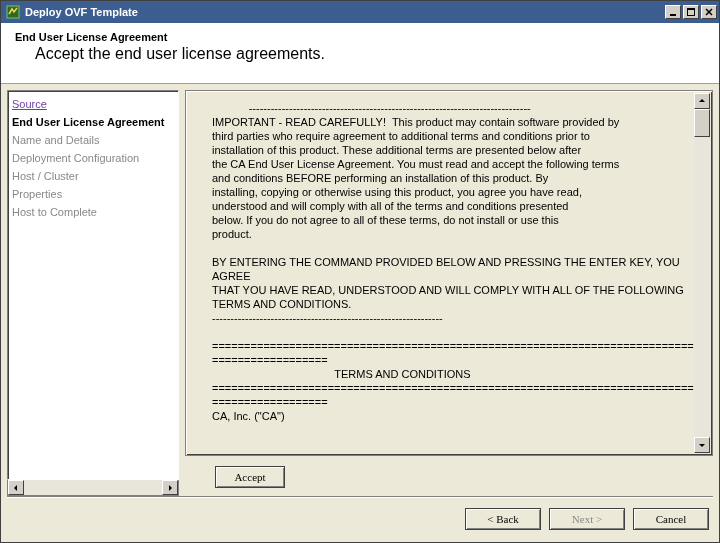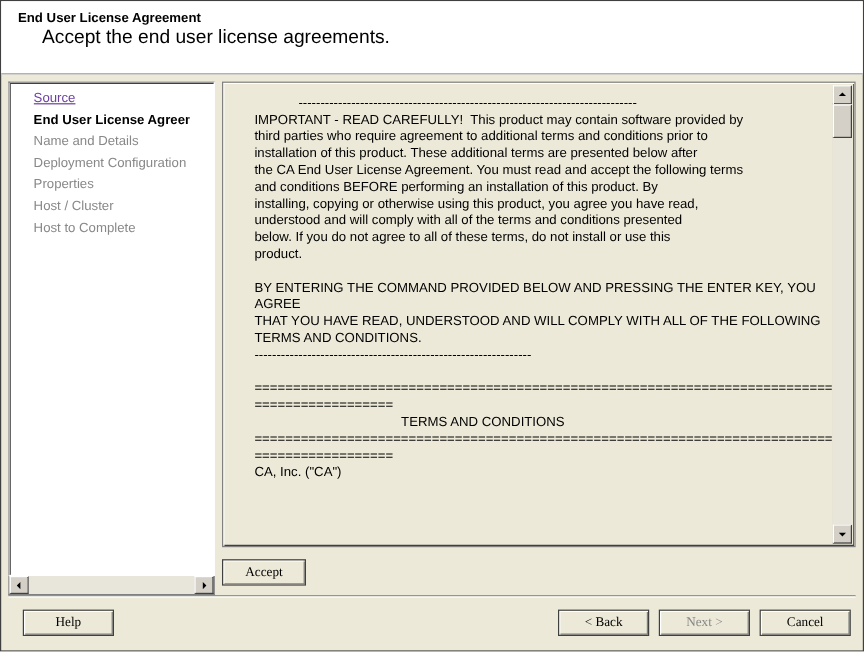--- a/index.html
+++ b/index.html
@@ -81,21 +81,21 @@
     display:flex;
     flex-direction:column;
   }
   .sidebar {
     flex:1;
     background:#fff;
     border:1px solid #808080;
     border-right-color:#fff;
     border-bottom-color:#fff;
     box-shadow: inset 1px 1px 0 #404040;
-    padding: 4px 20px;
+    padding: 4px 4px;
     overflow:hidden;
     font-size:11px;
     line-height:18px;
   }
   .nav-item {
     white-space:nowrap;
     overflow:hidden;
     color:#333;
   }
   .nav-link { color:#6b3fa0; text-decoration:underline; cursor:pointer; }
@@ -171,20 +171,21 @@
     left:0; right:0; top:0;
     height:28px;
     background:#d4d0c8;
     border:1px solid #fff;
     border-right-color:#404040;
     border-bottom-color:#404040;
   }
 
   .accept-row {
     padding: 10px 0 8px 0;
+    margin-left: 30px;
   }
   .btn {
     min-width:70px;
     height:22px;
     background:#ece9d8;
     border:1px solid #404040;
     box-shadow: inset 1px 1px 0 #fff, inset -1px -1px 0 #808080;
     font-family:Tahoma; font-size:11px;
     padding: 0 10px;
     cursor:pointer;
@@ -206,36 +207,63 @@
   }
   .footer .spacer { flex:1; }
   .footer .btn { margin-left:8px; min-width:76px; }
   .footer .help-btn { min-width:76px; }
 </style>
 </head>
 <body>
 
 <div class="window">
 
+  <div class="titlebar">
+    <span class="titlebar-icon">
+      <svg width="14" height="14" viewBox="0 0 14 14">
+        <rect x="1" y="1" width="12" height="12" fill="#2a6b2a" stroke="#7bc36a"></rect>
+        <path d="M3 9 L6 4 L8 7 L11 3" stroke="#ffd24a" stroke-width="1.5" fill="none"></path>
+      </svg>
+    </span>
+    <span class="titlebar-text">Deploy OVF Template</span>
+    <div class="titlebar-buttons">
+      <div class="tb-btn">
+        <svg width="8" height="8">
+            <rect x="1" y="6" width="6" height="2" fill="#000"></rect>
+          </svg>
+      </div>
+      <div class="tb-btn">
+        <svg width="8" height="8">
+            <rect x="0.5" y="0.5" width="7" height="7" fill="none" stroke="#000"></rect>
+            <rect x="0" y="0" width="8" height="2" fill="#000"></rect>
+          </svg>
+      </div>
+      <div class="tb-btn">
+        <svg width="8" height="8">
+            <path d="M1 1 L7 7 M7 1 L1 7" stroke="#000" stroke-width="1.5"></path>
+          </svg>
+      </div>
+    </div>
+  </div>
 
   <div class="header-area">
     <div class="header-title">End User License Agreement</div>
     <div class="header-sub">Accept the end user license agreements.</div>
   </div>
 
   <div class="body-area">
 
     <div class="sidebar-wrap">
       <div class="sidebar">
         <div class="nav-item nav-link">Source</div>
         <div class="nav-item nav-current">End User License Agreement</div>
         <div class="nav-item nav-disabled">Name and Details</div>
         <div class="nav-item nav-disabled">Deployment Configuration</div>
+        <div class="nav-item nav-disabled">Host / Cluster</div>
         <div class="nav-item nav-disabled">Properties</div>
-        <div class="nav-item nav-disabled">Host / Cluster</div>
         <div class="nav-item nav-disabled">Host to Complete</div>
       </div>
       <div class="hscroll">
         <div class="scroll-btn">
           <svg width="6" height="6">
               <path d="M4 0 L1 3 L4 6 Z" fill="#000"></path>
             </svg>
         </div>
         <div class="scroll-track"></div>
         <div class="scroll-btn">
@@ -289,20 +317,19 @@
       <div class="accept-row">
         <button class="btn">Accept</button>
       </div>
     </div>
 
   </div>
 
   <div class="footer-sep"></div>
 
   <div class="footer">
-    <button class="btn help-btn">Help</button>
     <div class="spacer"></div>
     <button class="btn">&lt; Back</button>
     <button class="btn btn-disabled">Next &gt;</button>
     <button class="btn">Cancel</button>
   </div>
 
 </div>
 
 </body></html>

